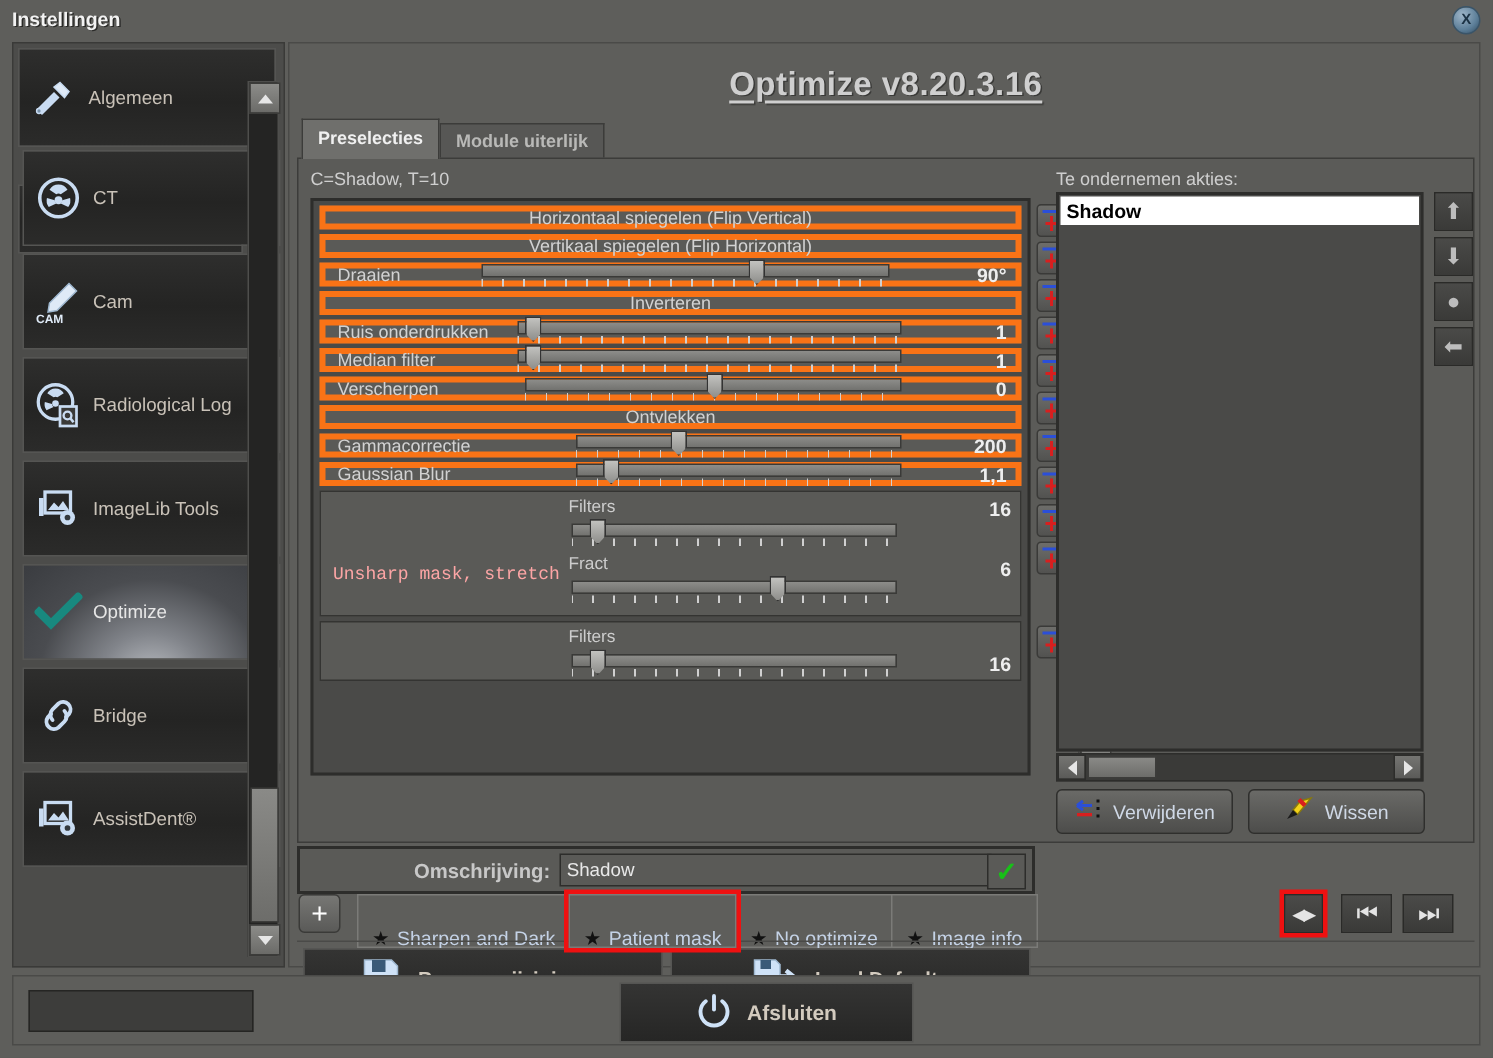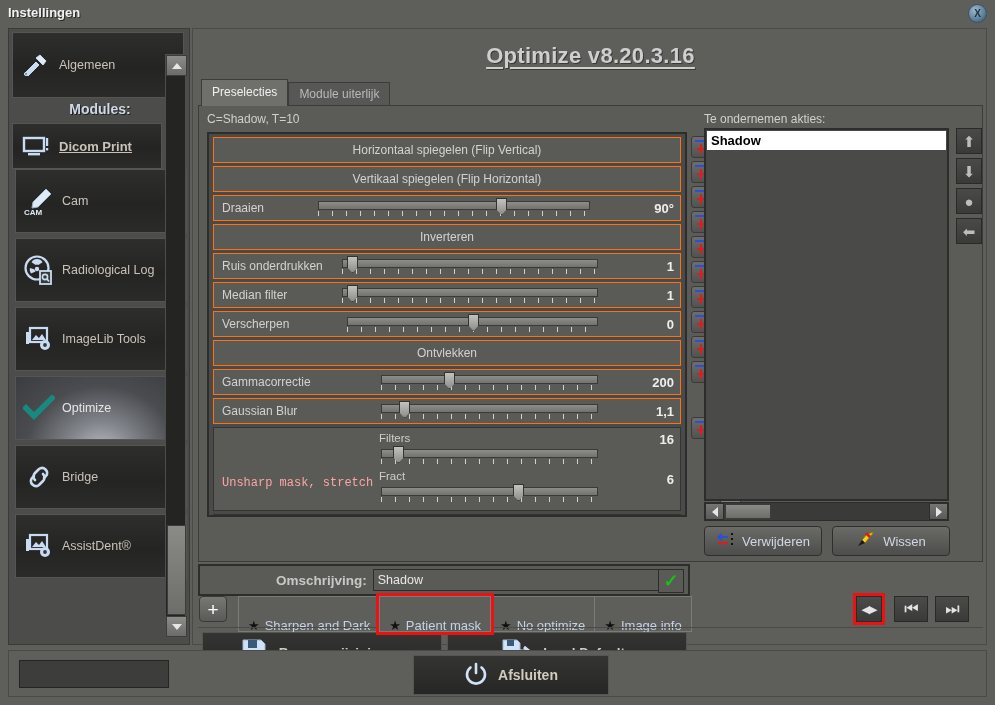--- a/index.html
+++ b/index.html
@@ -82,41 +82,41 @@
   .apptitle{
     position:absolute; left:0; top:14px; width:795px; text-align:center;
     font-size:22px; font-weight:bold; color:#cfcfcf; letter-spacing:.3px;
     text-decoration:underline; text-underline-offset:4px;
     text-shadow:1px 1px 0 #3a3a38;
   }
   .tabs{ position:absolute; left:8px; top:50px; height:24px; }
   .tab{
     display:inline-block; height:24px; line-height:22px; padding:0 10px;
     background:#575755; border:1px solid #3c3c3a; border-bottom:none;
-    color:#b9b9b7; font-size:12px; vertical-align:bottom;
+    color:#b9b9b7; font-size:12px; vertical-align:bottom;font-weight:bold;
   }
   .tab.sel{
     background:#6f6f6c; color:#f0f0f0; height:27px; line-height:25px;
     position:relative; z-index:3;
   }
   .panel{
     position:absolute; left:5px; top:76px; width:785px; height:457px;
     background:#5b5b58; border:1px solid #3c3c3a;
   }
   .ctag{ position:absolute; left:8px; top:6px; font-size:12px; color:#cfcfcf; }
 
   
   .listbox{
     position:absolute; left:8px; top:26px; width:480px; height:385px;
     background:#4a4a48; border:2px solid #2d2d2b;
     overflow:hidden;
   }
   .row{
     position:relative; margin:3px 4px; background:#5a5a57;
-    border:1px solid #f97316; height:26px;
+    border:4px solid #f97316; height:16px;
     display:flex; align-items:center;
   }
   .row.center{ justify-content:center; }
   .row .lbl{ padding-left:8px; font-size:12px; color:#d2d2d2; white-space:nowrap; }
   .row .val{ position:absolute; right:6px; font-size:13px; font-weight:bold; color:#eee; }
   .sl{ position:absolute; height:16px; }
   .sl .trk{
     position:absolute; left:0; top:1px; height:9px; width:100%;
     background:linear-gradient(180deg,#8d8d8a,#72726f);
     border:1px solid #3a3a38;
@@ -321,20 +321,32 @@
         <svg width="28" height="24" viewBox="0 0 28 24">
           <rect x="2" y="4" width="20" height="13" fill="none" stroke="#c9dcf2" stroke-width="2.4"></rect>
           <rect x="6" y="19" width="12" height="2.4" fill="#c9dcf2"></rect>
           <rect x="24" y="4" width="2.2" height="8" fill="#c9dcf2"></rect>
           <rect x="24" y="14" width="2.2" height="2.4" fill="#c9dcf2"></rect>
         </svg>
       </span>
       <span style="text-decoration:underline;font-weight:bold;font-size:13px;color:#c9c2b8;">Dicom Print</span>
     </div>
 
+    <div class="side-btn" style="top:47px;">
+      <span class="ic">
+        <svg width="30" height="30" viewBox="0 0 30 30">
+          <circle cx="15" cy="15" r="12.5" fill="none" stroke="#c9dcf2" stroke-width="2.4"></circle>
+          <circle cx="15" cy="16.5" r="2.6" fill="#c9dcf2"></circle>
+          <path d="M15 6 a7 7 0 0 1 6 3.5 l-4.5 3 a2.5 2.5 0 0 0 -3 0 l-4.5 -3 A7 7 0 0 1 15 6Z" fill="#c9dcf2"></path>
+          <path d="M8.5 21 a7 7 0 0 1 -1.2 -6 l5.2 1.5 a2.5 2.5 0 0 0 1 2.2 Z" fill="#c9dcf2"></path>
+          <path d="M21.5 21 a7 7 0 0 0 1.2 -6 l-5.2 1.5 a2.5 2.5 0 0 1 -1 2.2 Z" fill="#c9dcf2"></path>
+        </svg>
+      </span>
+      <span>CT</span>
+    </div>
 
     <div class="side-btn" style="top:116px;">
       <span class="ic">
         <svg width="34" height="34" viewBox="0 0 34 34">
           <path d="M24 5 l5 5 -13 13 -6 1 1 -6 Z" fill="#dfeaf7" stroke="#9fb8d0"></path>
           <text x="2" y="31" font-size="8" font-weight="bold" fill="#dfeaf7" font-family="sans-serif">CAM</text>
         </svg>
       </span>
       <span>Cam</span>
     </div>

